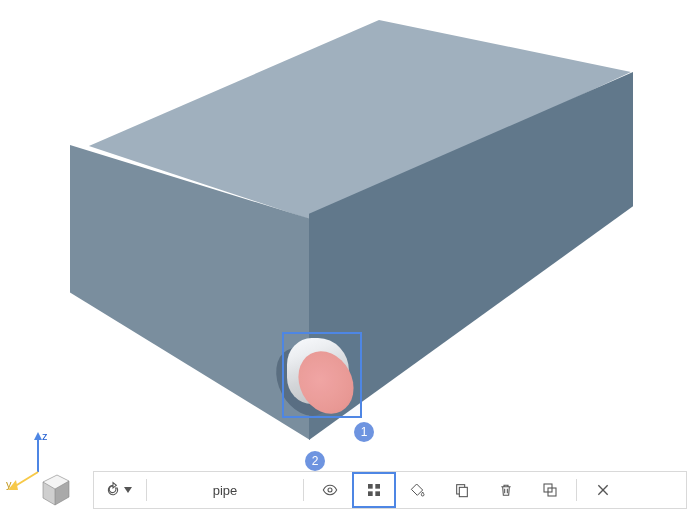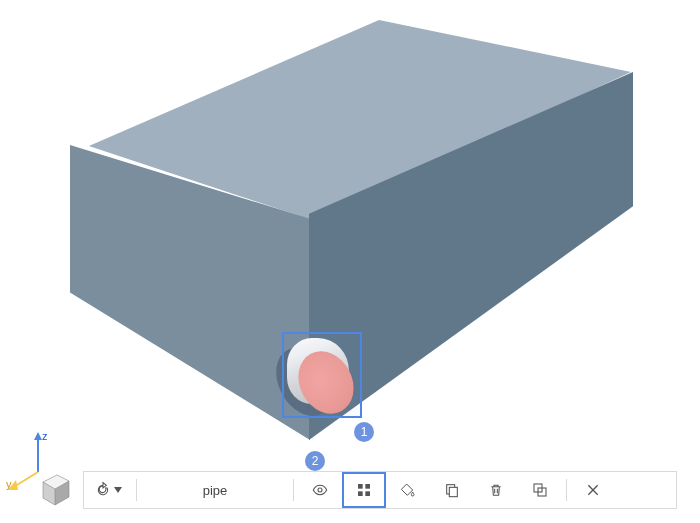--- a/index.html
+++ b/index.html
@@ -99,21 +99,21 @@
   }
   
   .viewcube {
     position: absolute;
     left: 35px; top: 471px;
     width: 38px; height: 38px;
   }
   
   .toolbar {
     position: absolute;
-    left: 83px;
+    left: 93px;
     top: 471px;
     height: 38px;
     width: 594px;
     border: 1px solid #D9D9D9;
     background: #fff;
     display: flex;
     align-items: center;
     box-sizing: border-box;
   }
   .tb-btn {

